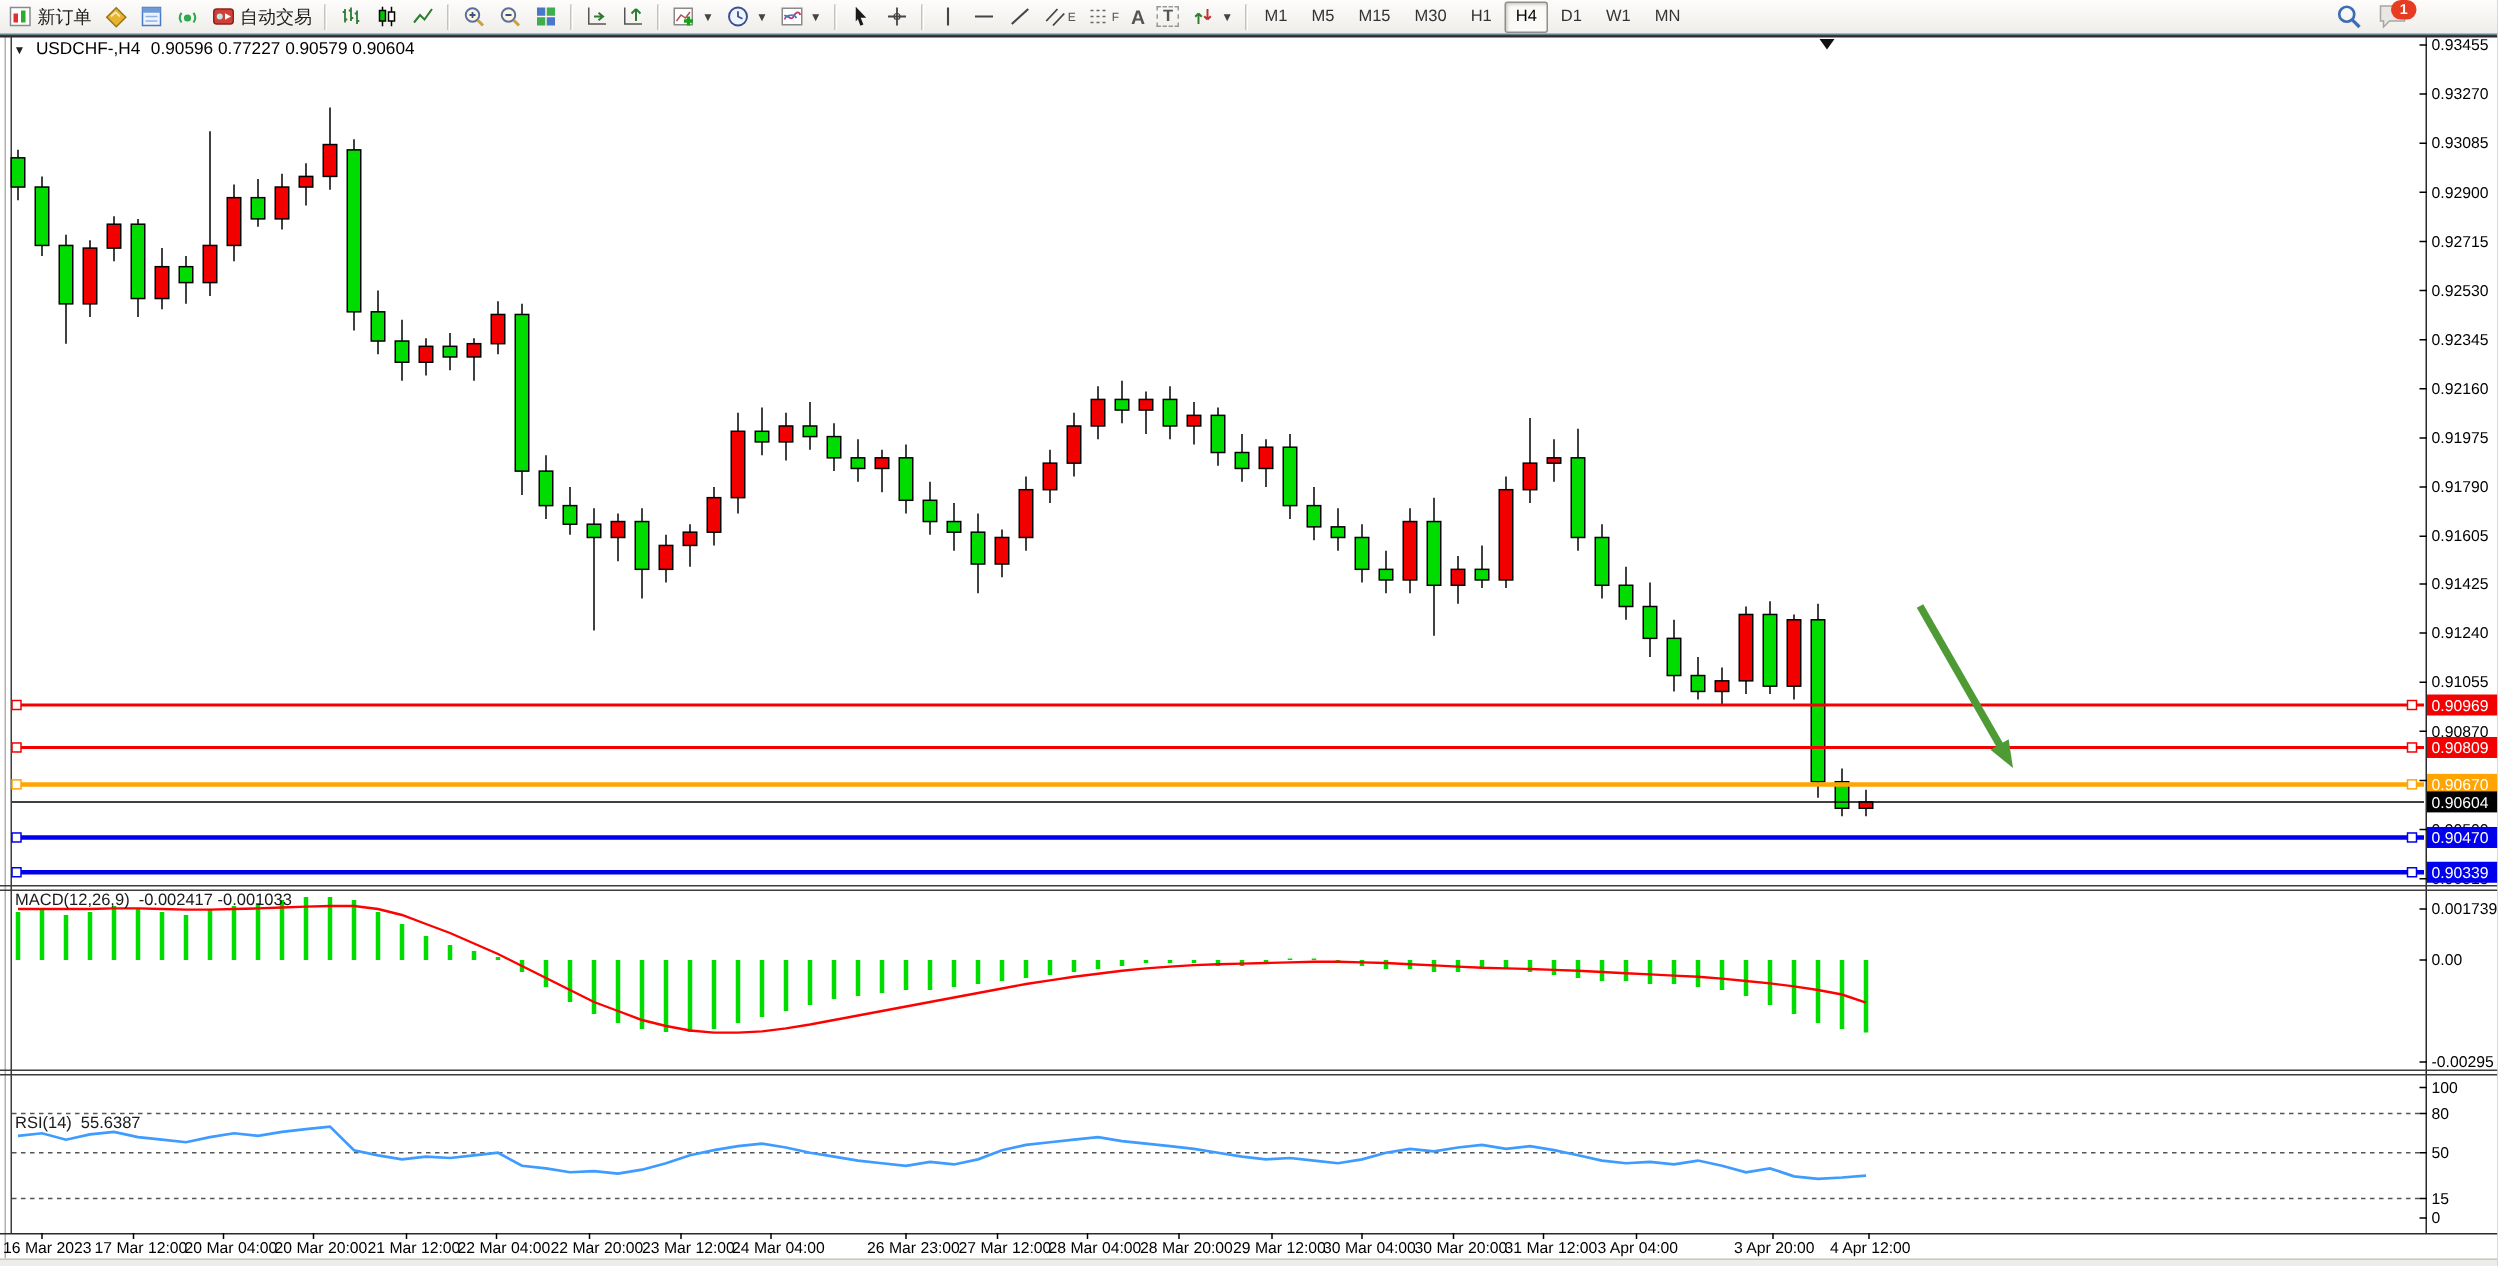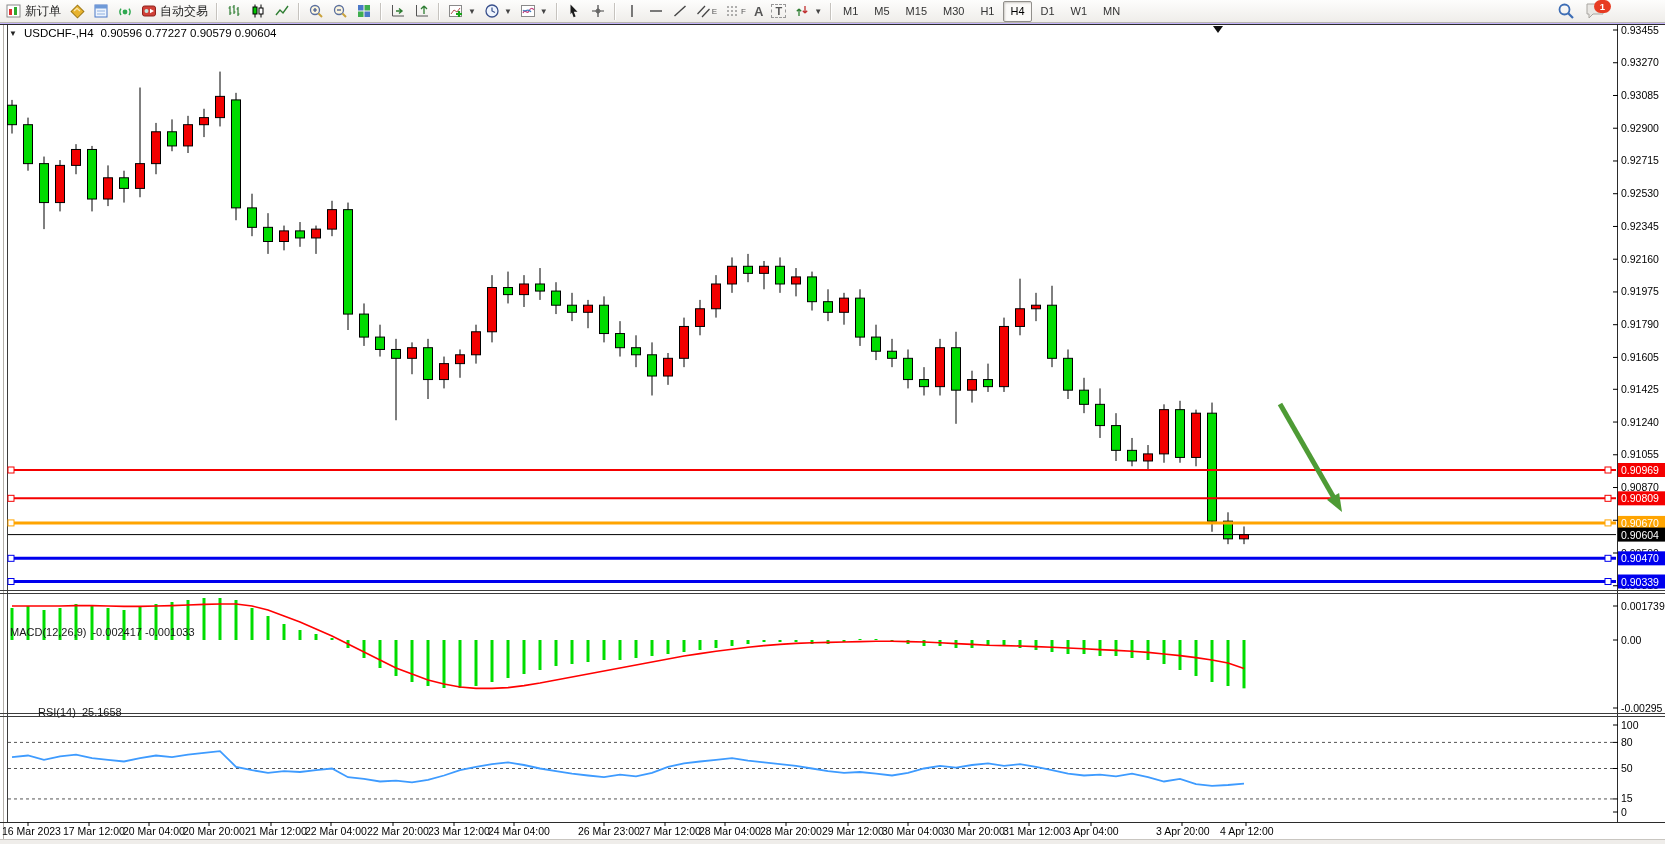--- a/index.html
+++ b/index.html
@@ -1,17 +1,17 @@
 <!DOCTYPE html>
 <html><head>
 <meta charset="utf-8">
 <style>
   html,body{margin:0;padding:0;background:#fff;width:1665px;height:844px;overflow:hidden;
     font-family:"Liberation Sans","DejaVu Sans",sans-serif;-webkit-font-smoothing:antialiased;}
-  .screen{position:relative;width:1665px;height:844px;background:#c4b5fd;}
+  .screen{position:relative;width:1665px;height:844px;background:#0c4a6e;}
   
   .toolbar{position:absolute;top:0;left:0;width:1665px;height:23px;
     background:linear-gradient(#fdfdfc,#efedea);border-bottom:1px solid #b9b6b1;
     display:flex;align-items:center;padding-left:2px;box-sizing:border-box;white-space:nowrap;}
   .tb-btn{height:20px;display:inline-flex;align-items:center;gap:3px;padding:0 3px;
     border:1px solid transparent;border-radius:2px;font-size:12px;color:#1c1c1c;cursor:default;}
   .tb-sep{width:1px;height:17px;background:#c6c3be;border-right:1px solid #fff;margin:0 4px;}
   .ic{width:16px;height:16px;display:block;}
   .caret{font-size:8px;color:#444;margin-left:1px;}
   .tf-btn{height:19px;display:inline-flex;align-items:center;padding:0 6px;font-size:11px;color:#333;
@@ -625,25 +625,25 @@
         <line x1="1246" y1="798" x2="1246" y2="802" stroke="#000"></line>
         <text x="1220" y="811" font-size="10.5" fill="#000">4 Apr 12:00</text>
       </svg>
 
     <div class="chart-title">
       <span class="title-caret">▼</span>
       <span>USDCHF-,H4</span>
       <span>0.90596 0.77227 0.90579 0.90604</span>
     </div>
 
-    <div class="pane-label" style="top:570px;margin-top:32px;">
+    <div class="pane-label" style="top:570px;">
       <span>MACD(12,26,9)</span>
       <span>-0.002417 -0.001033</span>
     </div>
 
-    <div class="pane-label" style="top:682px;margin-left:28px;">
+    <div class="pane-label" style="top:719px;">
       <span>RSI(14)</span>
-      <span>25.1658</span>
+      <span>55.6387</span>
     </div>
   </div>
 
   <div class="statusbar"></div>
 </div>
 
 </body></html>

